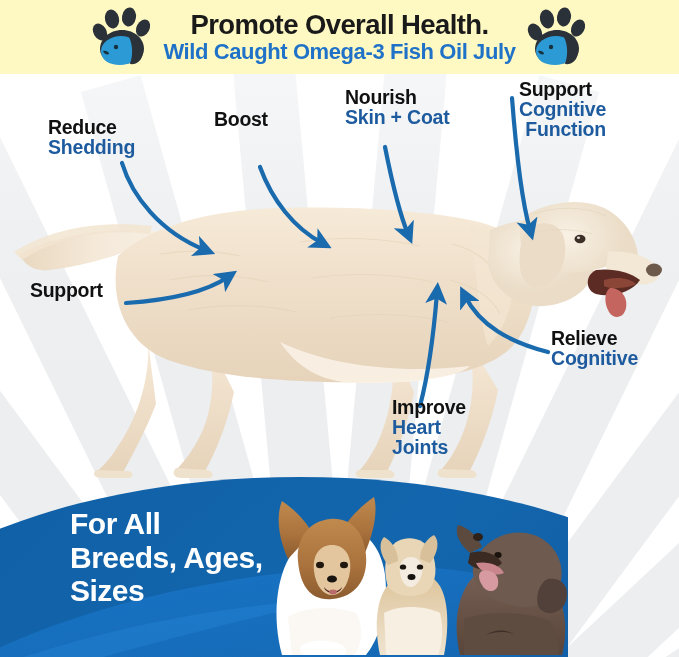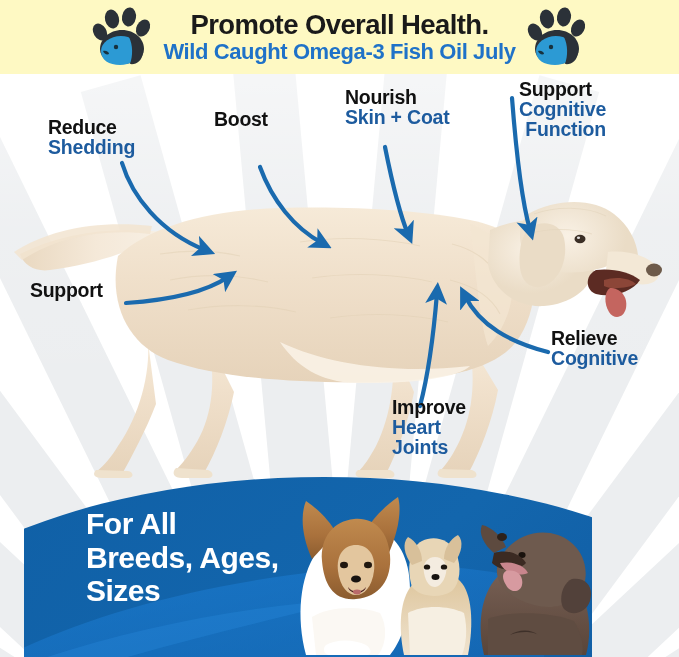--- a/index.html
+++ b/index.html
@@ -75,22 +75,22 @@
   .label .w2{
     display:block;font-size:19.5px;font-weight:700;color:#1d5b9e;
     letter-spacing:-.2px;
   }
 
   
   .arrows{position:absolute;left:0;top:0;width:679px;height:657px;z-index:25;pointer-events:none;}
 
   
   .banner-wrap{
-    position:absolute;left:16px;bottom:0;width:568px;height:190px;
-    z-index:15;overflow:hidden;padding-left:8px;
+    position:absolute;left:0;bottom:0;width:568px;height:190px;
+    z-index:15;overflow:hidden;
   }
   .banner-text{
     position:absolute;left:70px;top:40px;z-index:40;
     color:#ffffff;font-weight:900;font-size:30px;line-height:1.12;
     letter-spacing:-.5px;
     font-family:"Liberation Sans",sans-serif;
     white-space:pre-line;
   }
   .dogs-photo{
     position:absolute;right:0;bottom:0;width:320px;height:190px;

